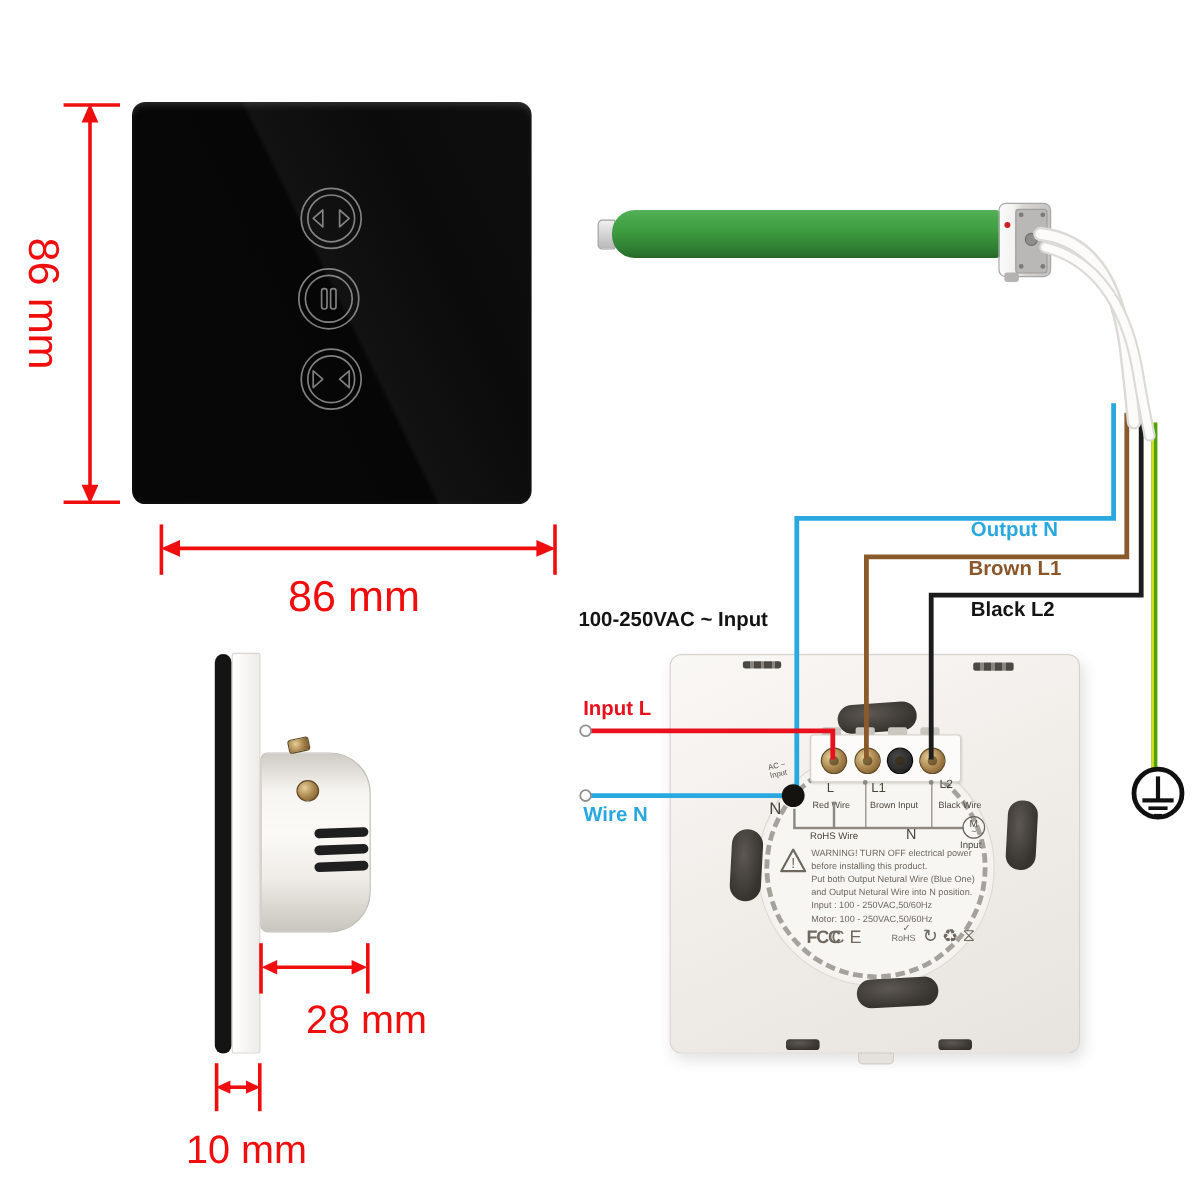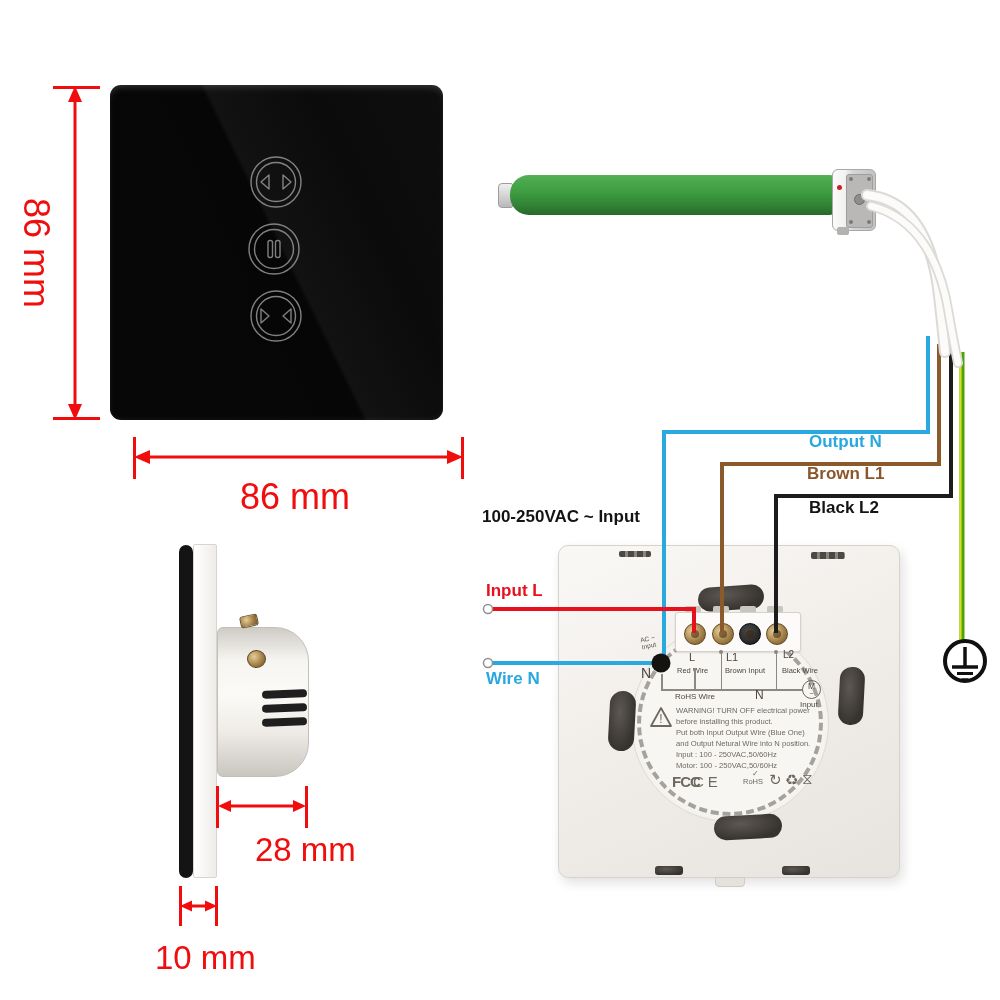--- a/index.html
+++ b/index.html
@@ -167,21 +167,21 @@
     </div>
     <div class="abs pcb-txt" style="left:241px;top:155px;font-size:8px">Input</div>
 
     <svg class="abs" style="left:90px;top:160px" width="24" height="22">
       <polygon points="12,2 22,20 2,20" fill="none" stroke="#6e6861" stroke-width="1.8" stroke-linejoin="round"></polygon>
       <text x="12" y="17" text-anchor="middle" font-size="12" font-family="Liberation Sans,sans-serif" fill="#6e6861">!</text>
     </svg>
     <div class="abs" style="left:117px;top:160px">
       <div class="warn-line">WARNING! TURN OFF electrical power</div>
       <div class="warn-line">before installing this product.</div>
-      <div class="warn-line">Put both Input Output Wire (Blue One)</div>
+      <div class="warn-line">Put both Output Netural Wire (Blue One)</div>
       <div class="warn-line">and Output Netural Wire into N position.</div>
       <div class="warn-line">Input : 100 - 250VAC,50/60Hz</div>
       <div class="warn-line">Motor: 100 - 250VAC,50/60Hz</div>
     </div>
 
     <div class="abs cert" style="left:113px;top:228px;font-size:15px;font-weight:bold;letter-spacing:-1px">FCC</div>
     <div class="abs cert" style="left:134px;top:228px;font-size:15px;letter-spacing:4px">CE</div>
     <div class="abs cert" style="left:184px;top:224px;text-align:left">
       <div class="glyph" style="font-size:8px;margin-left:9px">✓</div>
       <div style="font-size:7.5px">RoHS</div>

